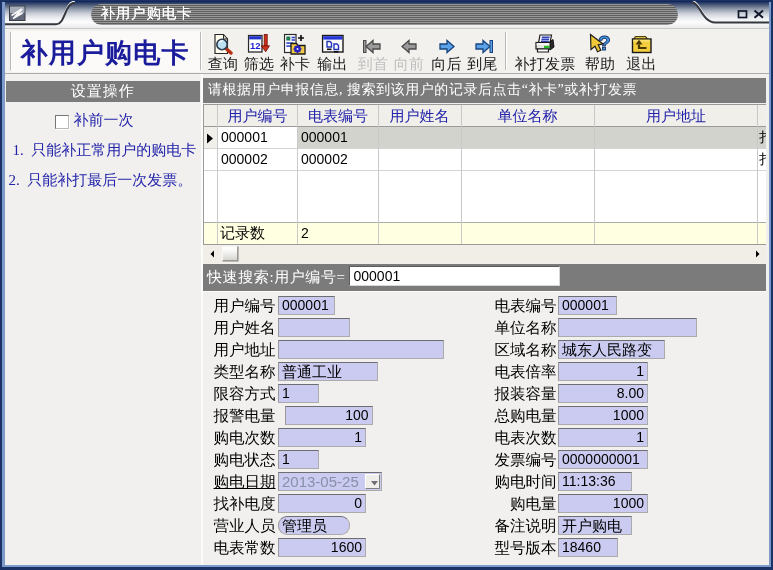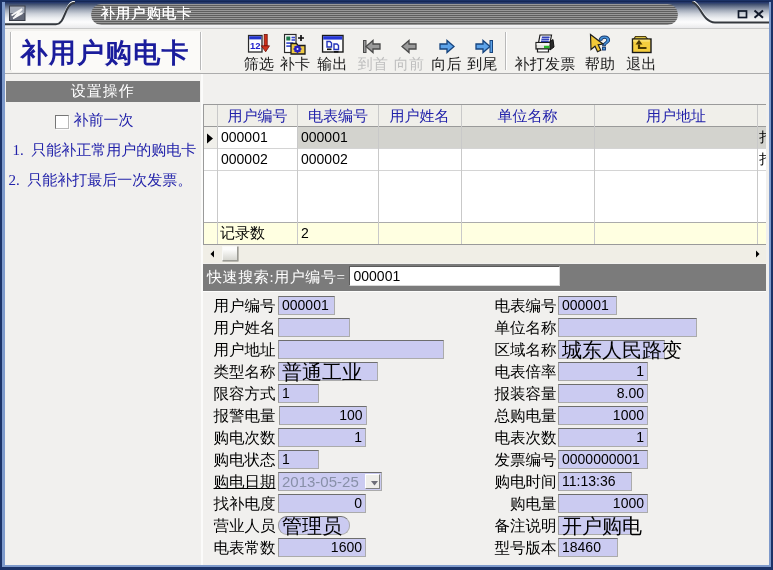--- a/index.html
+++ b/index.html
@@ -37,21 +37,21 @@
 .cell { font-size:14px; color:#000; line-height:21px; white-space:nowrap; overflow:hidden; position:absolute; }
 #hscroll { left:198.5px; top:243.5px; width:563px; height:18.5px; background:#F0EEE6; }
 .sbtn { top:1px; width:14px; height:16.5px; }
 #sthumb { left:19px; top:1px; width:15.5px; height:15.5px; background:linear-gradient(#FCFCFB 20%,#D6D6D0); border:1px solid #9A9A94; border-top-color:#F8F8F6; border-left-color:#F8F8F6; box-shadow:0.5px 0.5px 0 #85837B; }
 #searchbar { left:198.5px; top:263px; width:563px; height:26.5px; background:#7B7B7B; color:#fff; font-size:15px; letter-spacing:0.6px; line-height:26.5px; padding-left:4px; font-family:"Liberation Serif",serif; }
 #searchinput { left:344px; top:264.5px; width:211.5px; height:20px; background:#fff; border:1px solid #D8D8D8; border-top-color:#5A5A5A; border-left-color:#5A5A5A; font-size:14px; line-height:18px; padding-left:4px; color:#000; }
 #formtop { left:198.5px; top:289.5px; width:563px; height:1px; background:#FDFDFC; }
 .flabel { position:absolute; height:19px; line-height:20px; font-size:15.5px; color:#000; text-align:right; white-space:nowrap; font-family:"Liberation Serif",serif; }
 .finput { position:absolute; height:19px; background:#CBCBF1; border:1px solid #ABABAB; border-top-color:#6E6E6E; border-left-color:#9A9A9A; font-size:14px; line-height:17px; padding:0 3px; color:#000; white-space:nowrap; }
 .finput.r { text-align:right; }
-.finput.cjk { font-family:"Liberation Serif",serif; font-size:20px; line-height:18px; }
+.finput.cjk { font-family:"Liberation Serif",serif; font-size:15px; line-height:18px; }
 </style>
 </head>
 <body>
 <div class="abs" id="steelL"></div>
 <div class="abs" id="steelR"></div>
 <div class="abs" id="steelB"></div>
 <div class="abs" id="content">
   <div class="abs" id="titlebar">
     <div class="abs" id="tband"></div>
     <div class="abs" id="ttext">补用户购电卡</div>
@@ -69,20 +69,30 @@
         <path d="M2,9.5 L12.5,3 L7,9 L13,7 L3.5,12.5" fill="none" stroke="#F8F8F8" stroke-width="1.7"></path>
       </g>
     </svg>
   </div>
   <div class="abs" id="toolbar">
     <div class="abs" id="bigtitlebg"></div>
     <div class="abs" id="bigtitle">补用户购电卡</div>
     <div class="abs vsep" style="left:5px;"></div>
     <div class="abs vsep" style="left:195px;"></div>
     <div class="abs vsep" style="left:500.5px;"></div>
+    <div class="abs tbtn" style="left:184.5px;">
+        <svg class="ic" width="23" height="22" viewBox="0 0 23 22">
+          <path d="M3.5,1.5 h8.5 l4,4.5 v14.5 h-12.5 z" fill="#FFFEF0" stroke="#2A2A2A" stroke-width="1.2"></path>
+          <path d="M12,1.5 l4,4.5 h-4 z" fill="#E8E4D0" stroke="#2A2A2A" stroke-width="1"></path>
+          <line x1="14.5" y1="15.5" x2="19.5" y2="20" stroke="#B83010" stroke-width="3.4" stroke-linecap="round"></line>
+          <circle cx="10.5" cy="11.5" r="5.2" fill="#BCE0F2" stroke="#2E3E50" stroke-width="1.6"></circle>
+          <path d="M7.5,9.5 a4,4 0 0 1 4,-1.5" fill="none" stroke="#FFF" stroke-width="1.4"></path>
+        </svg>
+        <div class="lb">查询</div>
+      </div>
     <div class="abs tbtn" style="left:220.5px;">
         <svg class="ic" width="23" height="22" viewBox="0 0 23 22">
           <rect x="1" y="2.5" width="13.5" height="16.5" fill="#FFF" stroke="#2A2A2A" stroke-width="1.3"></rect>
           <rect x="1.7" y="3.2" width="12.1" height="3.2" fill="#2233CC"></rect>
           <text x="7.7" y="15.5" font-size="9.5" font-weight="bold" fill="#2222CC" text-anchor="middle" font-family="Liberation Sans,sans-serif">12</text>
           <rect x="16.7" y="1.5" width="3" height="11.5" fill="#D03018" stroke="#701008" stroke-width="0.8"></rect>
           <path d="M13.8,12.8 L22,12.8 L18.2,18.8 Z" fill="#D03018" stroke="#701008" stroke-width="0.8"></path>
         </svg>
         <div class="lb">筛选</div>
       </div>
@@ -180,20 +190,21 @@
       </div>
   </div>
   <div class="abs" id="tbbottom"></div>
   <div class="abs" id="sidebar"></div>
   <div class="abs" id="sidegap"></div>
   <div class="abs" id="sidehdr">设置操作</div>
   <div class="abs" id="cb"></div>
   <div class="abs bluetxt" style="left:69px; top:110px;">补前一次</div>
   <div class="abs bluetxt" style="left:8px; top:140px;text-align:right;">1. 只能补正常用户的购电卡</div>
   <div class="abs bluetxt" style="left:4px; top:170px;">2. 只能补打最后一次发票。</div>
+  <div class="abs" id="msgbar">请根据用户申报信息, 搜索到该用户的记录后点击“补卡”或补打发票</div>
   <div class="abs" id="tbl">
     <div class="abs" style="left:0;top:22.5px;width:562px;height:21.5px;">
       <div class="abs" style="left:0;top:0;width:13px;height:21.5px;background:#F0EFEA;"></div>
       <svg class="abs" style="left:2px;top:5.5px;" width="8" height="11" viewBox="0 0 8 11">
           <path d="M1,0.5 L7,5.5 L1,10.5 Z" fill="#000"></path>
         </svg>
       <div class="abs cell" style="left:14px;top:0;width:79px;background:#FFF;padding-left:3px;">000001</div>
       <div class="abs" style="left:93px;top:0;width:469px;height:21.5px;background:#D3D3CE;"></div>
       <div class="abs cell" style="left:94px;top:0;width:80px;padding-left:3px;">000001</div>
       <div class="abs cell" style="left:555px;top:0;width:7px;">扎</div>
@@ -244,21 +255,21 @@
   <div class="abs finput" style="left:273.5px;top:294.5px;width:57px;">000001</div>
   <div class="abs flabel" style="left:205px;top:316.5px;width:66px;">用户姓名</div>
   <div class="abs finput" style="left:273.5px;top:316.5px;width:72px;"></div>
   <div class="abs flabel" style="left:205px;top:338.5px;width:66px;">用户地址</div>
   <div class="abs finput" style="left:273.5px;top:338.5px;width:166px;"></div>
   <div class="abs flabel" style="left:205px;top:360.5px;width:66px;">类型名称</div>
   <div class="abs finput cjk" style="left:273.5px;top:360.5px;width:100px;">普通工业</div>
   <div class="abs flabel" style="left:205px;top:382.5px;width:66px;">限容方式</div>
   <div class="abs finput" style="left:273.5px;top:382.5px;width:41px;">1</div>
   <div class="abs flabel" style="left:205px;top:404.5px;width:66px;">报警电量</div>
-  <div class="abs finput r" style="left:274px;top:404.5px;width:88px;">100</div>
+  <div class="abs finput r" style="left:280px;top:404.5px;width:88px;">100</div>
   <div class="abs flabel" style="left:205px;top:426.5px;width:66px;">购电次数</div>
   <div class="abs finput r" style="left:273.5px;top:426.5px;width:88px;">1</div>
   <div class="abs flabel" style="left:205px;top:448.5px;width:66px;">购电状态</div>
   <div class="abs finput" style="left:273.5px;top:448.5px;width:41px;">1</div>
   <div class="abs flabel" style="left:205px;top:470.5px;width:66px;text-decoration:underline;">购电日期</div>
   <div class="abs finput" style="left:273.5px;top:470.5px;width:104px;color:#8890A8;font-size:15px;">2013-05-25<div class="abs" style="right:1px;top:1px;width:15.5px;height:15.5px;background:#EFEEEA;border:1px solid #808080;border-top-color:#FFF;border-left-color:#FFF;"><svg width="17" height="13" viewBox="0 0 17 13">
           <path d="M5,5 L12,5 L8.5,9.5 Z" fill="#6E6E78"></path>
         </svg></div></div>
   <div class="abs flabel" style="left:205px;top:492.5px;width:66px;">找补电度</div>
   <div class="abs finput r" style="left:273.5px;top:492.5px;width:88px;">0</div>

